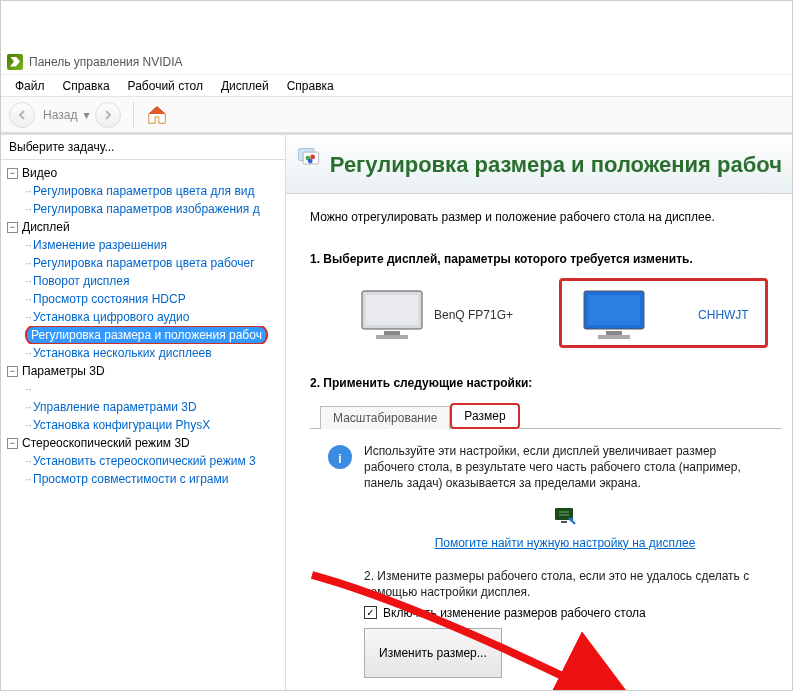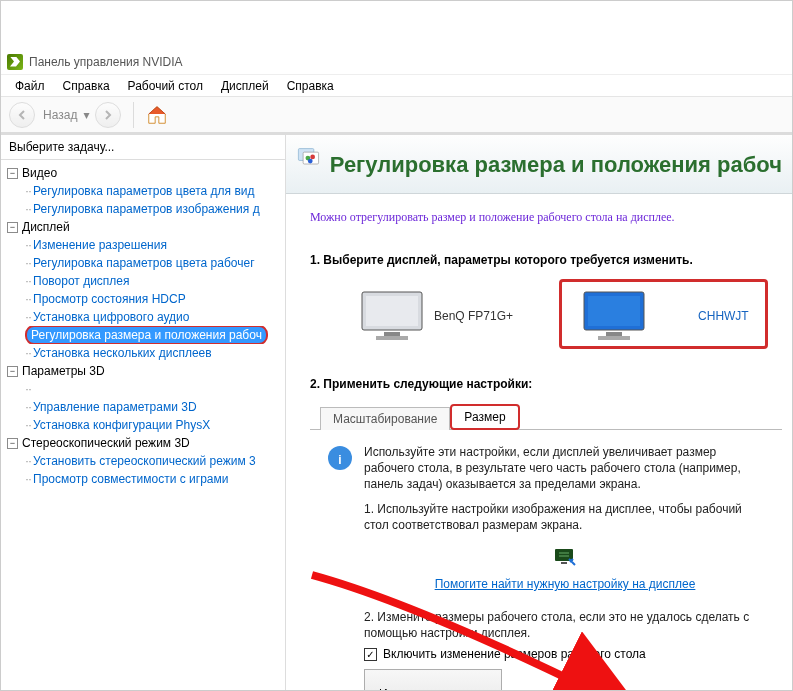--- a/index.html
+++ b/index.html
@@ -33,21 +33,21 @@
 .tree-link { color:#0066cc; cursor:pointer; }
 .tree-child { padding-left: 22px; }
 .sel-pill { border:2px solid #d12d2d; border-radius:9px; padding:1px 4px; display:inline-block; background:#3399ff; color:#fff; }
 .sel-pill .tree-link { color:#fff; }
 
 .content { flex:1; overflow:hidden; position:relative; }
 .page-header { display:flex; align-items:center; gap:10px; padding: 10px 10px 8px 10px; background: linear-gradient(#fefefe,#e9f0f3); border-bottom:1px solid #cfd6d9; }
 .page-header-icon { width:40px; height:40px; }
 .page-header h1 { font-size:22px; font-weight:600; color:#2b6f2f; white-space:nowrap; }
 .page-body { padding: 10px 10px 10px 24px; }
-.intro { margin: 6px 0 28px 0; color:#6d28d9;font-family:Liberation Serif, serif; }
+.intro { margin: 6px 0 28px 0; color:#000000; }
 .step-head { font-weight:700; margin: 4px 0 12px 0; }
 
 .displays { display:flex; gap:30px; margin-left:30px; margin-bottom:28px; }
 .disp { display:flex; flex-direction:row; align-items:center; gap:6px; padding:6px 16px 2px 16px; }
 .disp.sel { border:3px solid #d12d2d; border-radius:4px;gap:48px; }
 .disp-label { color:#333; }
 .disp.sel .disp-label { color:#1664c0; }
 .monitor-svg { width:72px; height:56px; }
 
 .tabs { display:flex; margin-left:10px; align-items:flex-end; }
@@ -234,21 +234,20 @@
         <div class="info-row">
           <div class="info-icon">
             <svg viewBox="0 0 28 28">
                 <circle cx="14" cy="14" r="12" fill="#3a8de0"></circle>
                 <text x="14" y="20" text-anchor="middle" font-size="18" font-weight="bold" fill="#fff" font-family="Georgia">i</text>
               </svg>
           </div>
           <div class="info-text">Используйте эти настройки, если дисплей увеличивает размер рабочего стола, в результате чего часть рабочего стола (например, панель задач) оказывается за пределами экрана.</div>
         </div>
 
-        <div class="sub">1. Используйте настройки изображения на дисплее, чтобы рабочий стол соответствовал размерам экрана.</div>
 
         <div class="help-row">
           <svg width="24" height="24" viewBox="0 0 24 24">
               <rect x="2" y="4" width="18" height="12" rx="1" fill="#1a4a1a"></rect>
               <rect x="8" y="17" width="6" height="2" fill="#555"></rect>
               <path d="M6 8h10M6 11h10" stroke="#6a6" stroke-width="1"></path>
               <path d="M16 14 l6 6 M20 14 l-3 3" stroke="#1f6fd6" stroke-width="2"></path>
             </svg>
           <span class="help-link">Помогите найти нужную настройку на дисплее</span>
         </div>

